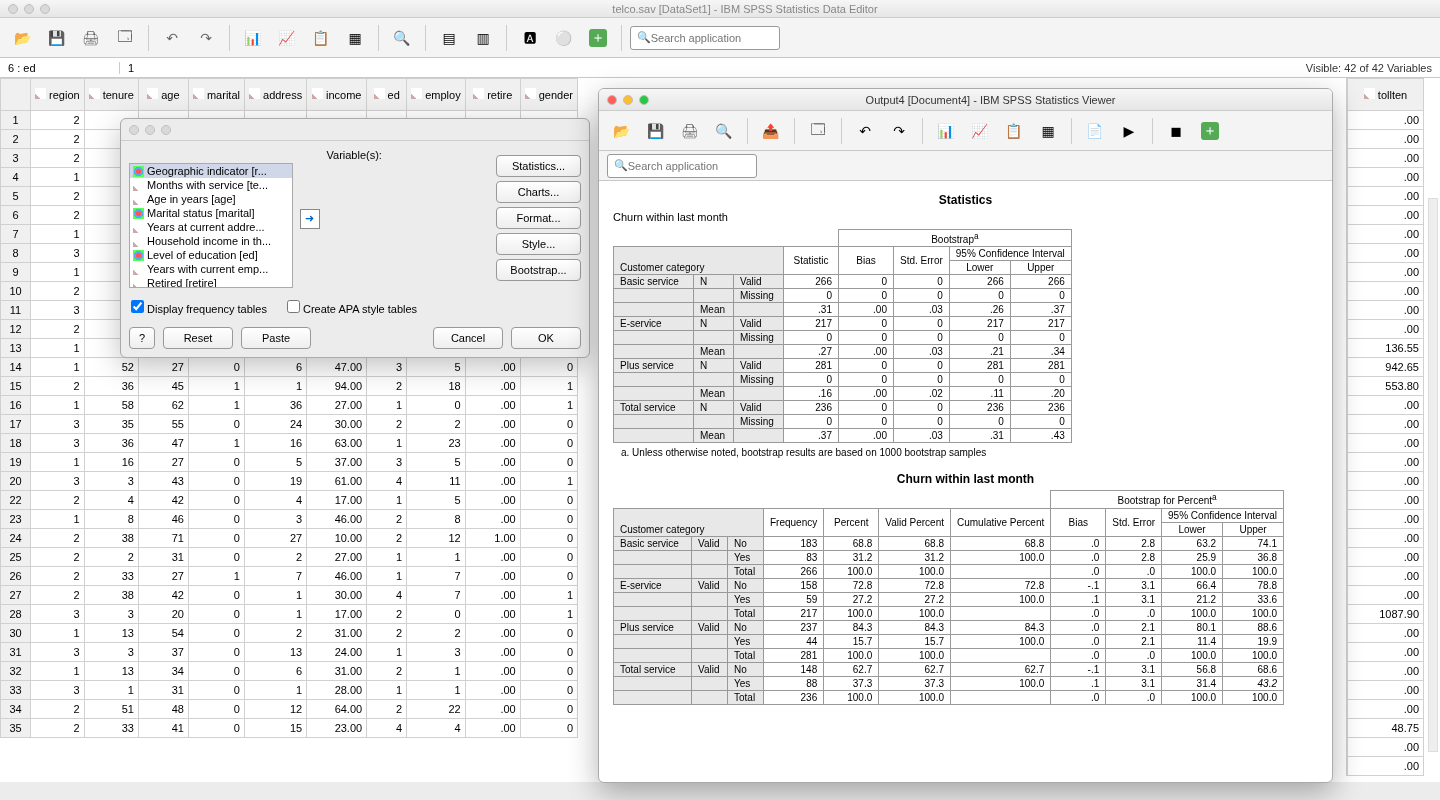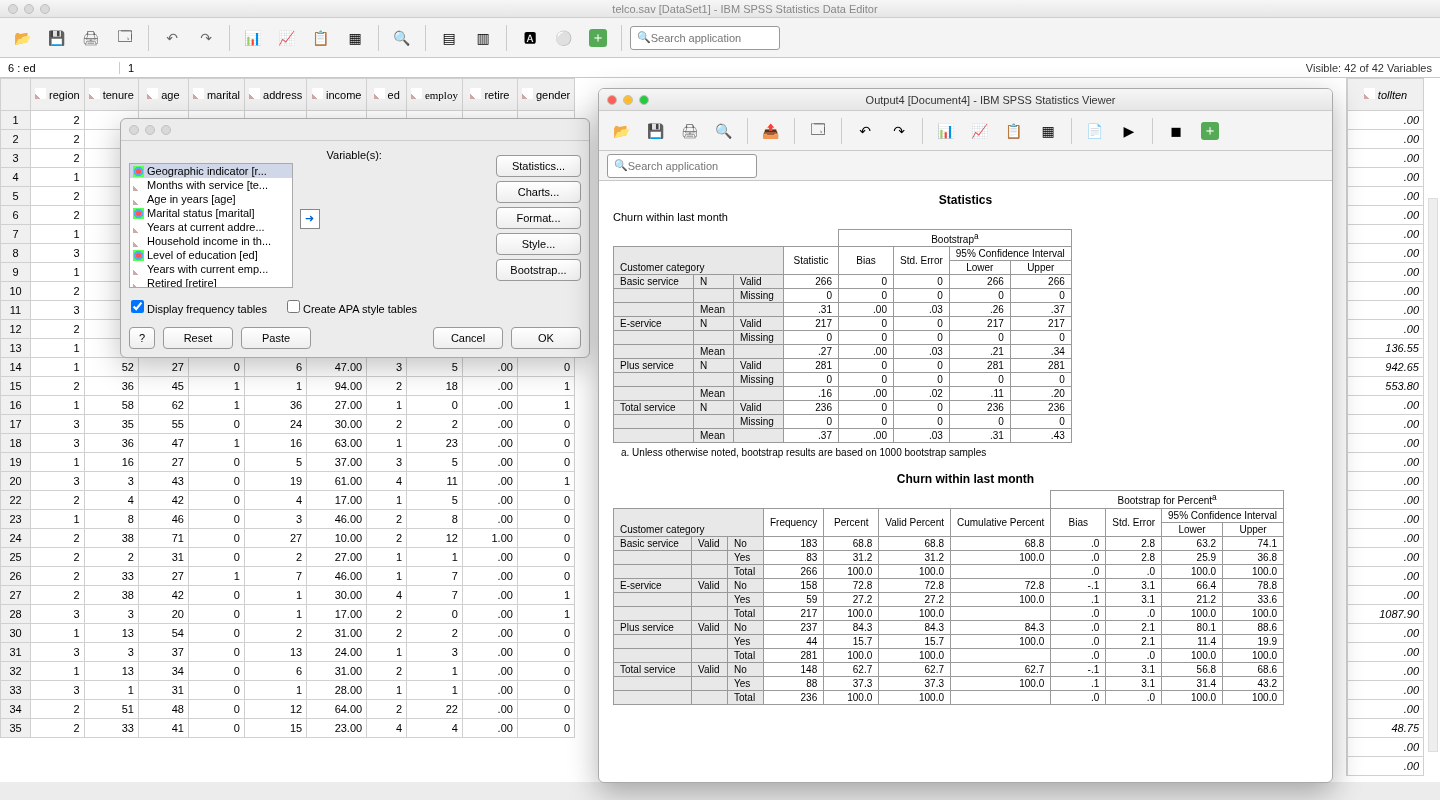--- a/index.html
+++ b/index.html
@@ -24,21 +24,21 @@
 .loc-val { padding:0 8px;}
 .loc-vis { margin-left:auto; padding:0 8px; color:#333;}
 
 
 .grid-wrap { position:absolute; top:78px; left:0; right:0; bottom:18px; background:#fff; overflow:hidden;}
 .grid { border-collapse:collapse; font-size:11px;}
 .grid th, .grid td { border:1px solid #d0d0d0; height:19px; text-align:right; padding:0 4px; white-space:nowrap;}
 .grid th { background:#f0f0f0; font-weight:normal; text-align:center;}
 .grid th.rowhdr { width:30px; text-align:center; background:#f0f0f0;}
 .grid .colhdr { height:32px; vertical-align:middle;}
-.col-region{width:50px;} .col-tenure{width:50px;} .col-age{width:50px;} .col-marital{width:50px;} .col-address{width:50px;} .col-income{width:60px;} .col-ed{width:40px;} .col-employ{width:50px;font-family:Liberation Serif, serif;} .col-retire{width:55px;} .col-gender{width:45px;}
+.col-region{width:50px;} .col-tenure{width:50px;} .col-age{width:50px;} .col-marital{width:50px;} .col-address{width:50px;} .col-income{width:60px;} .col-ed{width:40px;} .col-employ{width:50px;} .col-retire{width:55px;} .col-gender{width:45px;}
 .col-tollten{width:70px;}
 
 
 .freq-dlg { position:absolute; top:118px; left:120px; width:470px; background:#ececec; border:1px solid #aaa; border-radius:6px; box-shadow:0 8px 30px rgba(0,0,0,.25); z-index:50;}
 .freq-titlebar { height:22px; display:flex; align-items:center; padding:0 8px; border-bottom:1px solid #ccc;}
 .freq-titlebar .mac-dots .mac-dot { background:#d9d9d9;}
 .freq-title { flex:1; text-align:center; font-size:11px; color:#555;}
 .freq-body { padding:8px; display:flex; gap:6px;}
 .freq-list { flex:1;}
 .freq-label { font-size:11px; margin-bottom:2px;}
@@ -606,21 +606,21 @@
           <td>4</td>
           <td>.00</td>
           <td>0</td>
         </tr>
       </tbody>
     </table>
   <div class="scroll-hint"></div>
 </div>
 
 <div style="position:absolute;top:78px;right:16px;width:78px;background:#fff;z-index:3;border-left:1px solid #d0d0d0;">
-  <table class="grid" id="rightcol" style="width:100%;font-style:italic;">
+  <table class="grid" id="rightcol" style="width:100%;">
       <tbody>
         <tr>
           <th class="colhdr col-tollten"><span class="sm-ico ruler"></span> tollten</th>
         </tr>
         <tr>
           <td>.00</td>
         </tr>
         <tr>
           <td>.00</td>
         </tr>
@@ -1151,21 +1151,21 @@
             <td class="lbl" style="width:78px;"></td>
             <td class="lbl2" style="width:36px;"></td>
             <td class="lbl2" style="width:36px;">Yes</td>
             <td style="width:55px;">88</td>
             <td style="width:55px;">37.3</td>
             <td style="width:55px;">37.3</td>
             <td style="width:55px;">100.0</td>
             <td style="width:55px;">.1</td>
             <td style="width:55px;">3.1</td>
             <td style="width:55px;">31.4</td>
-            <td style="width:55px;">43.2</td>
+            <td style="width:55px;font-style:italic;">43.2</td>
           </tr>
           <tr>
             <td class="lbl" style="width:78px;"></td>
             <td class="lbl2" style="width:36px;"></td>
             <td class="lbl2" style="width:36px;">Total</td>
             <td style="width:55px;">236</td>
             <td style="width:55px;">100.0</td>
             <td style="width:55px;">100.0</td>
             <td style="width:55px;"></td>
             <td style="width:55px;">.0</td>

